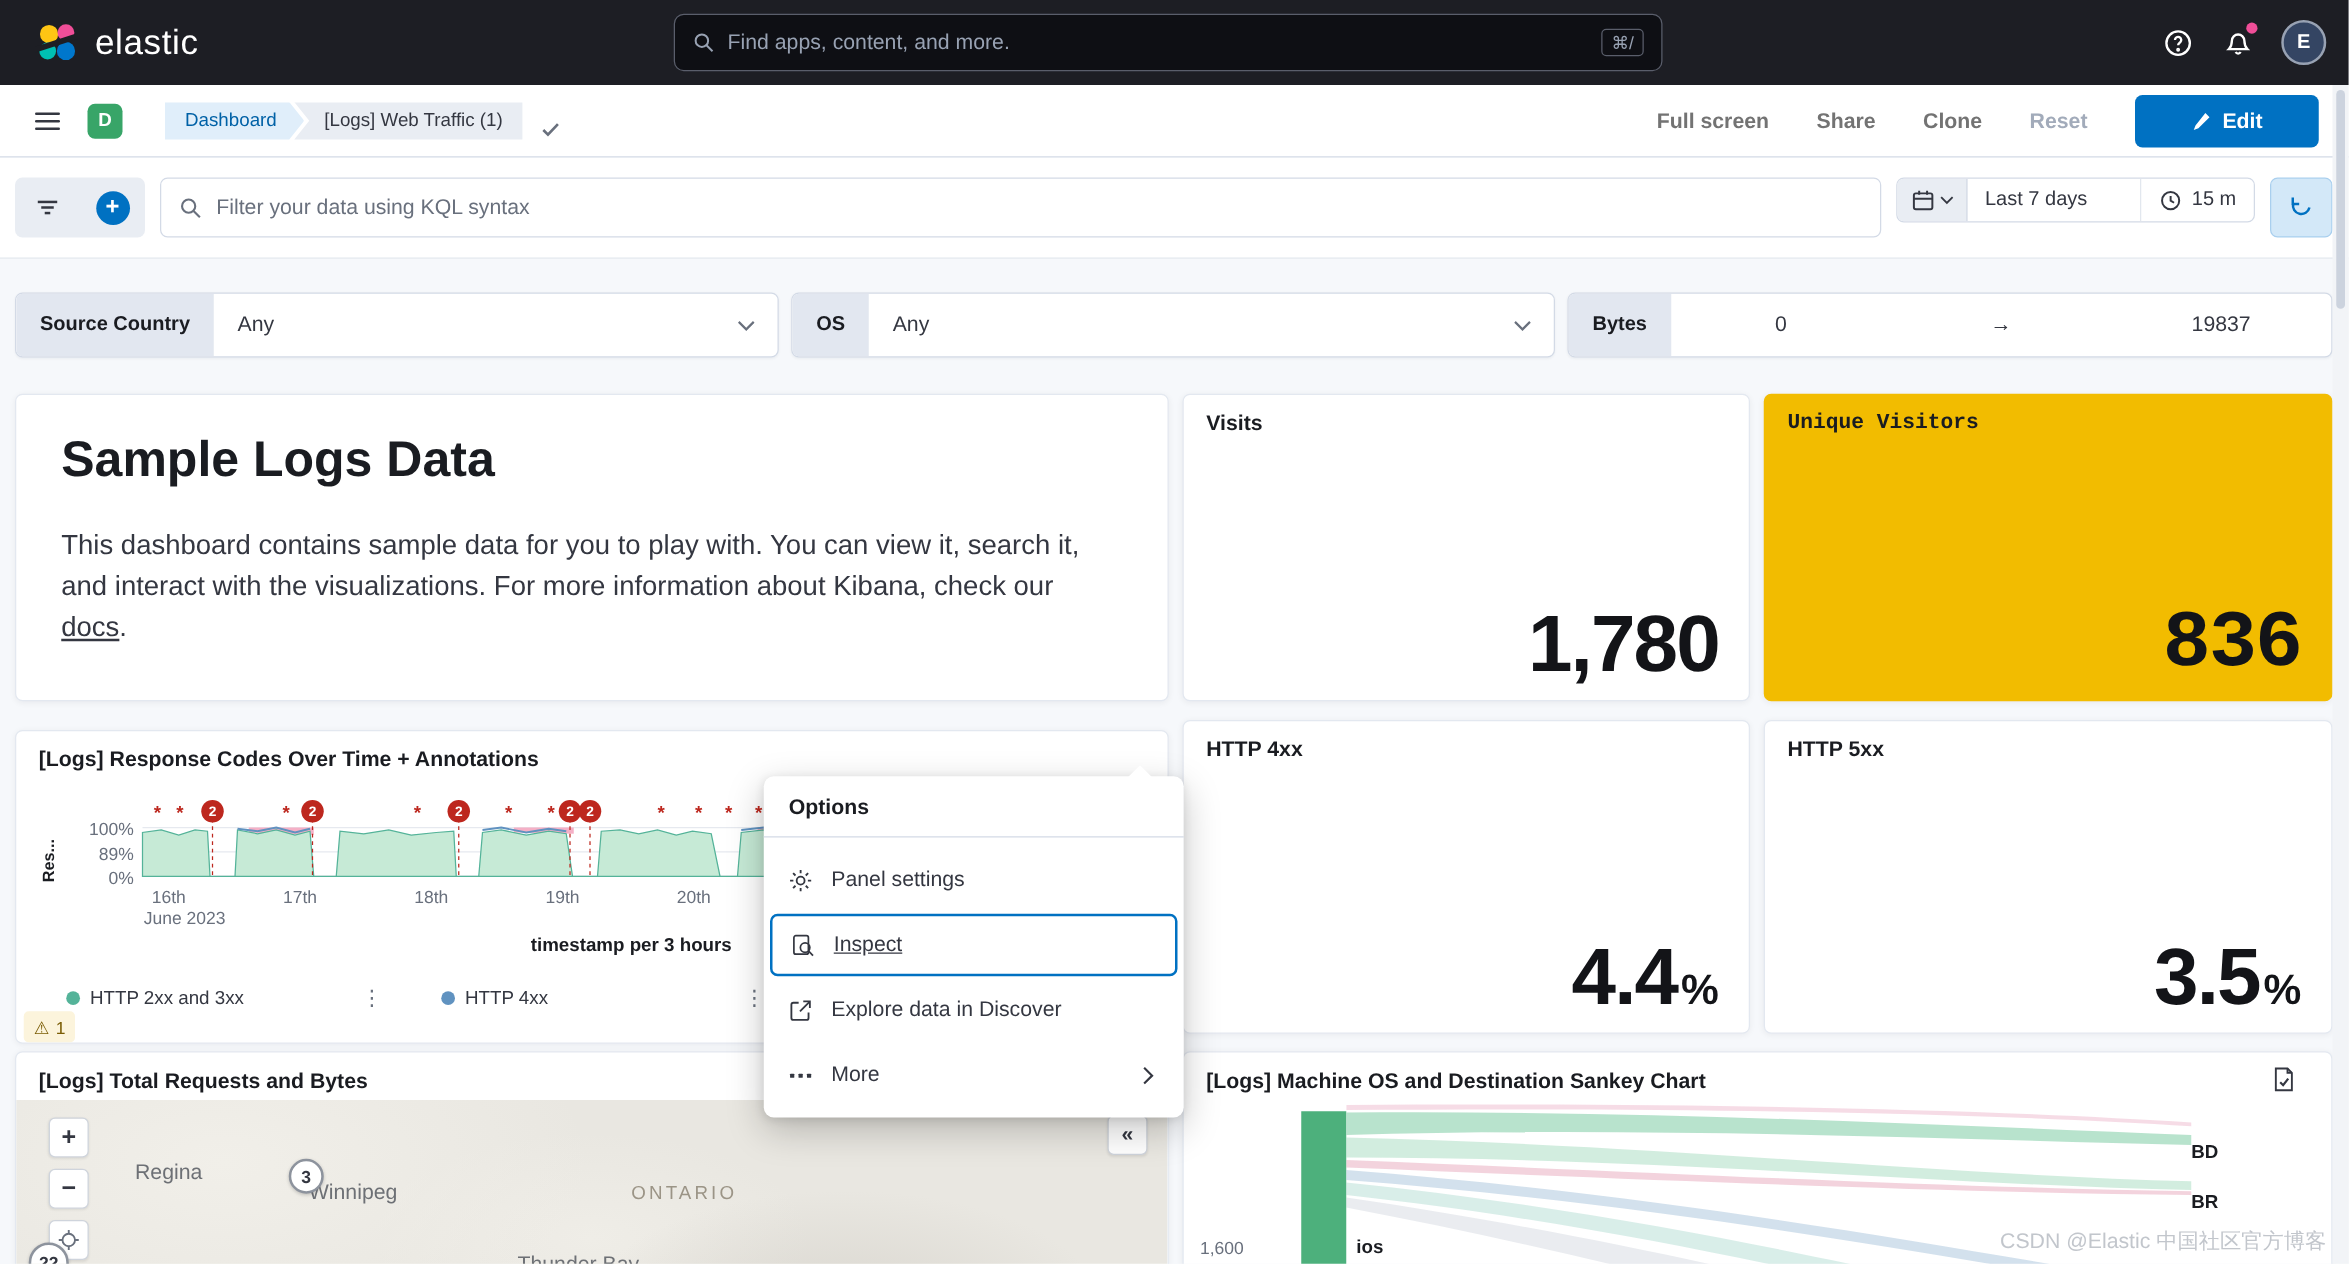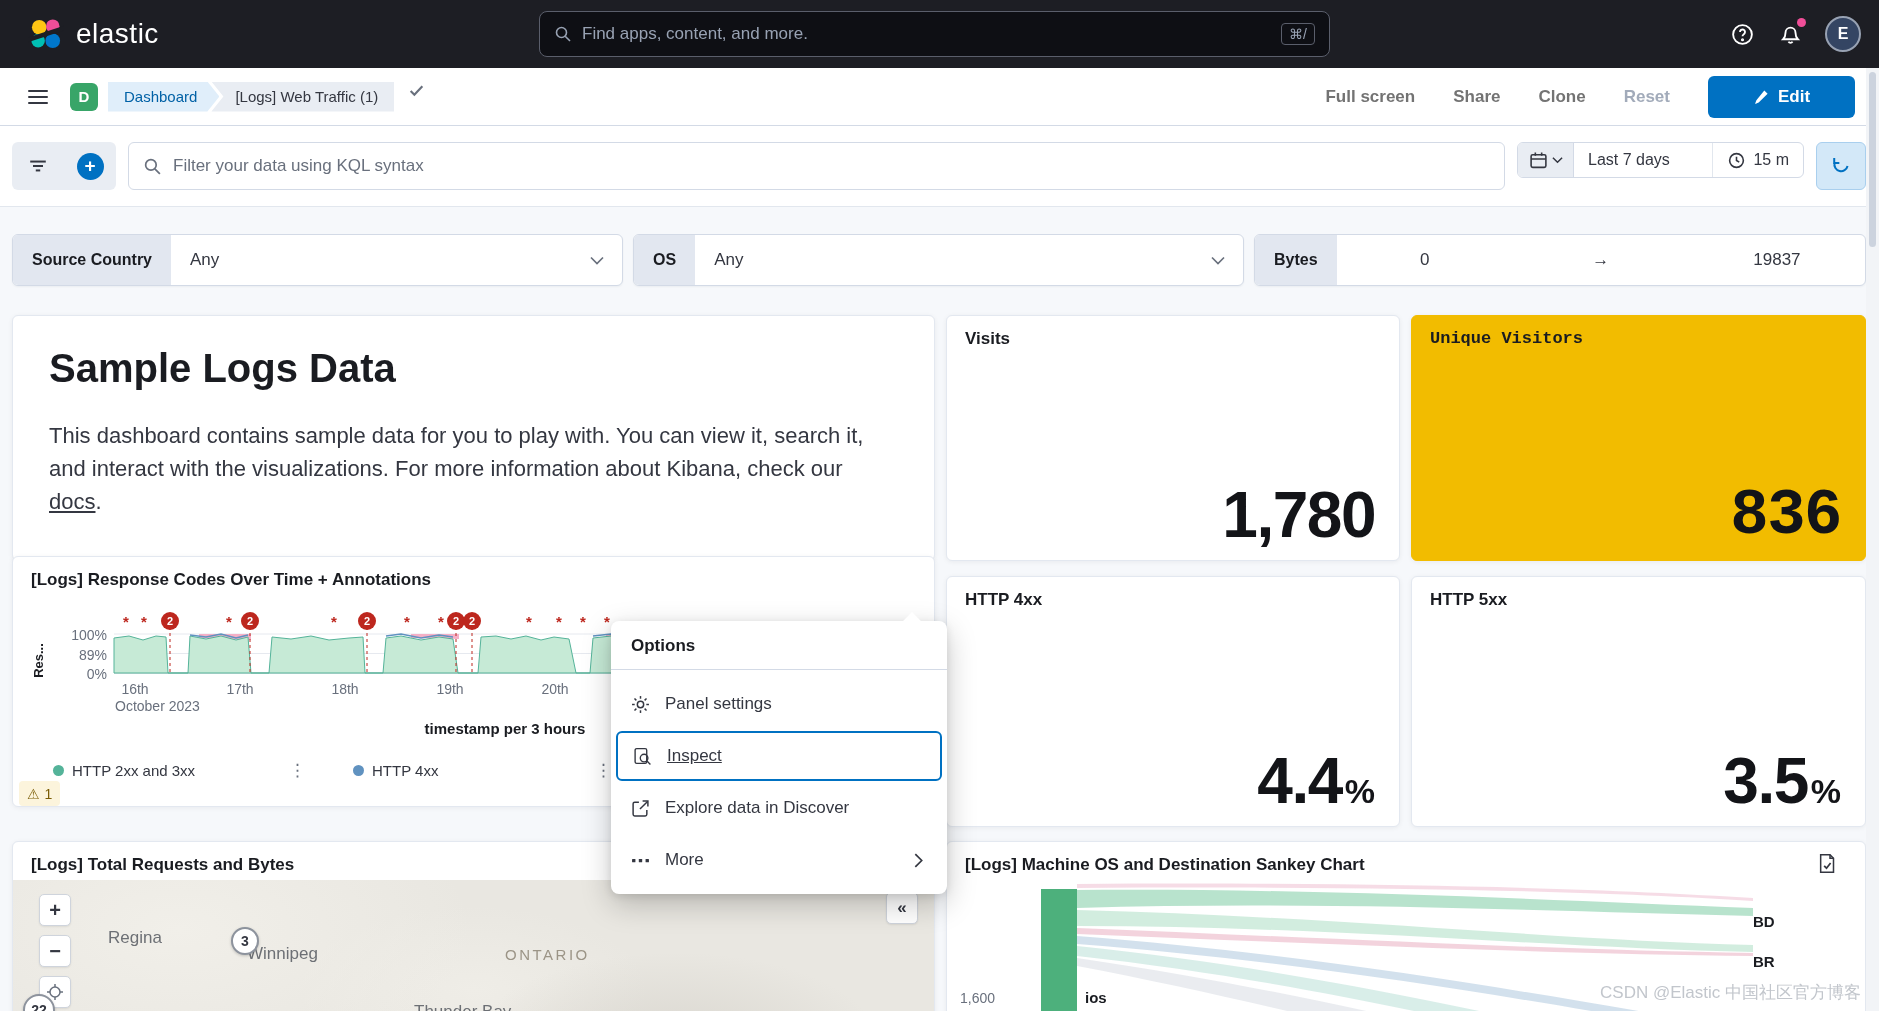--- a/index.html
+++ b/index.html
@@ -17,21 +17,21 @@
   .topbar-right { position:absolute; right:18px; top:0; height:68px; display:flex; align-items:center; gap:22px; }
   .top-icon { position:relative; width:26px; height:26px; display:flex; align-items:center; justify-content:center; cursor:pointer; }
   .pink-dot { position:absolute; top:-3px; right:-3px; width:9px; height:9px; border-radius:50%; background:#f04e98; }
   .avatar { width:36px; height:36px; border-radius:50%; background:#344563; border:2px solid #98a2b3; color:#fff; font-size:16px; font-weight:700; display:flex; align-items:center; justify-content:center; cursor:pointer; }
 
   
   .navbar { position:absolute; left:0; top:68px; width:1879px; height:58px; background:#fff; border-bottom:1px solid #d3dae6; display:flex; align-items:center; z-index:9; }
   .burger { margin-left:28px; display:flex; flex-direction:column; gap:4px; cursor:pointer; }
   .burger i { width:20px; height:2px; background:#343741; border-radius:1px; }
   .space-badge { width:28px; height:28px; border-radius:6px; background:#38a568; color:#fff; font-weight:700; font-size:15px; display:flex; align-items:center; justify-content:center; margin-left:22px; cursor:pointer; }
-  .crumbs { display:flex; align-items:flex-start; margin-left:10px; }
+  .crumbs { display:flex; align-items:flex-end; margin-left:34px; }
   .crumb1 { background:#e0eefa; color:#0061a6; font-size:15px; font-weight:500; height:30px; display:flex; align-items:center; padding:0 22px 0 16px; clip-path:polygon(0 0, calc(100% - 12px) 0, 100% 50%, calc(100% - 12px) 100%, 0 100%); cursor:pointer; }
   .crumb2 { background:#e9edf3; color:#343741; font-size:15px; height:30px; display:flex; align-items:center; padding:0 16px 0 24px; margin-left:-8px; clip-path:polygon(0 0, 100% 0, 100% 100%, 0 100%, 12px 50%); }
   .crumb-check { margin-left:14px; }
   .nav-actions { margin-left:auto; display:flex; align-items:center; gap:38px; margin-right:24px; }
   .navlink { font-size:17px; font-weight:600; color:#737373; cursor:pointer; white-space:nowrap; }
   .navlink.disabled { color:#a2abba; cursor:default; }
   .edit-btn { width:147px; height:42px; border:none; border-radius:6px; background:#0071c2; color:#fff; font-size:17px; font-weight:600; font-family:inherit; display:flex; align-items:center; justify-content:center; gap:9px; cursor:pointer; }
 
   
   .querybar { position:absolute; left:0; top:126px; width:1879px; height:81px; background:#fff; border-bottom:1px solid #e2e7ee; z-index:8; }
@@ -283,21 +283,21 @@
 <div class="panel" style="left:946px; top:315px; width:454px; height:246px;">
   <div class="panel-title">Visits</div>
   <div class="metric-value">1,780</div>
 </div>
 
 <div class="panel gold" style="left:1411px; top:315px; width:455px; height:246px;font-family:Liberation Mono, monospace;">
   <div class="panel-title">Unique Visitors</div>
   <div class="metric-value">836</div>
 </div>
 
-<div class="panel" style="left:12px; top:556px; width:923px; height:251px;">
+<div class="panel" style="left:12px; top:584px; width:923px; height:251px;">
   <div class="panel-title">[Logs] Response Codes Over Time + Annotations</div>
 
   <span class="yaxis-label">Res...</span>
   <div class="ytick" style="left:48px; top:70px;">100%</div>
   <div class="ytick" style="left:48px; top:90px;">89%</div>
   <div class="ytick" style="left:48px; top:109px;">0%</div>
 
   <svg style="position:absolute; left:98px; top:55px;" width="810" height="92" viewBox="0 0 810 92">
     <line x1="3" y1="22" x2="740" y2="22" stroke="#e6e9ef" stroke-width="1"></line>
     <line x1="3" y1="41.5" x2="740" y2="41.5" stroke="#e6e9ef" stroke-width="1"></line>
@@ -346,21 +346,21 @@
       <circle cx="361" cy="9" r="9" fill="#bd271e"></circle>
         <text x="361" y="13" font-size="11" font-weight="bold" fill="#fff" text-anchor="middle">2</text>
     </g>
   </svg>
 
   <div class="xtick" style="left:92px;  top:124px;">16th</div>
   <div class="xtick" style="left:197px; top:124px;">17th</div>
   <div class="xtick" style="left:302px; top:124px;">18th</div>
   <div class="xtick" style="left:407px; top:124px;">19th</div>
   <div class="xtick" style="left:512px; top:124px;">20th</div>
-  <div class="xtick" style="left:92px; top:141px; width:120px; text-align:left; padding-left:10px;">October 2023</div>
+  <div class="xtick" style="left:92px; top:141px; width:120px; text-align:left; padding-left:10px;">June 2023</div>
   <div class="x-title">timestamp per 3 hours</div>
 
   <div class="legend-item" style="left:40px;">
     <span class="dot" style="background:#54b399;"></span>
     <span>HTTP 2xx and 3xx</span>
   </div>
   <span class="kebab" style="left:276px;">⋮</span>
   <div class="legend-item" style="left:340px;">
     <span class="dot" style="background:#6092c0;"></span>
     <span>HTTP 4xx</span>

